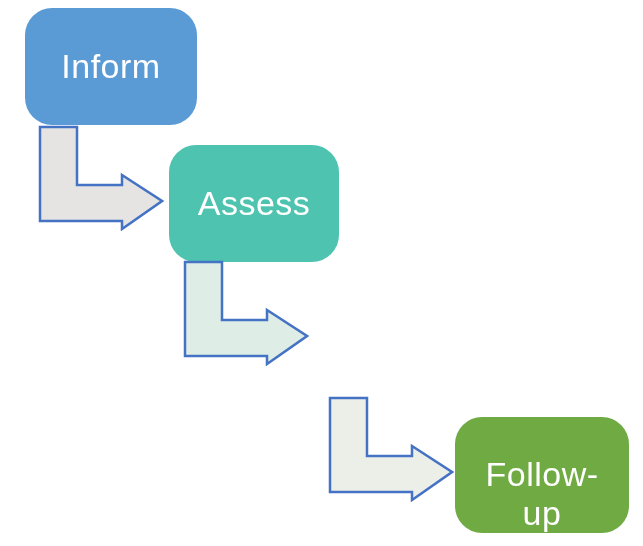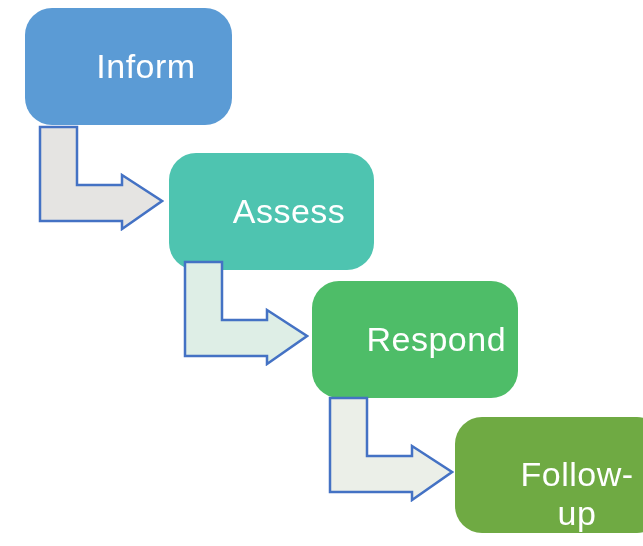--- a/index.html
+++ b/index.html
@@ -20,27 +20,26 @@
     border-radius: 27px;
     display: flex;
     align-items: center;
     justify-content: center;
     text-align: center;
     color: #ffffff;
     font-size: 34px;
     font-weight: 400;
     line-height: 1.15;
     letter-spacing: 0.5px;
-    padding-left: 35px;
   }
   .step-box .label {
     max-width: 132px;
   }
   #box-inform  { left: 25px;  top: 8px;   width: 172px; height: 117px; }
-  #box-assess  { left: 169px; top: 153px; width: 170px; height: 117px; }
+  #box-assess  { left: 169px; top: 145px; width: 170px; height: 117px; }
   #box-respond { left: 312px; top: 281px; width: 171px; height: 117px; }
   #box-followup{ left: 455px; top: 417px; width: 174px; height: 116px; }
   .elbow-arrow {
     position: absolute;
     width: 126px;
     height: 106px;
   }
   #arrow-1 { left: 38px;  top: 125px; }
   #arrow-2 { left: 183px; top: 260px; }
   #arrow-3 { left: 328px; top: 396px; }
@@ -51,23 +50,20 @@
 <div class="canvas">
 
   <div class="step-box" id="box-inform" style="background-color: rgb(91, 155, 213);">
     <span class="label">Inform</span>
   </div>
 
   <div class="step-box" id="box-assess" style="background-color: rgb(78, 196, 176);">
     <span class="label">Assess</span>
   </div>
 
-  <div class="step-box" id="box-respond" style="background-color: rgb(78, 189, 104);">
-    <span class="label">Respond</span>
-  </div>
 
   <div class="step-box" id="box-followup" style="background-color: rgb(111, 170, 67); align-items: flex-end;">
     <span class="label">Follow-up</span>
   </div>
 
   <svg class="elbow-arrow" id="arrow-1" viewBox="-2 -2 126 106">
     <polygon points="0,0 37,0 37,58 82,58 82,48 122,74 82,102 82,94 0,94" stroke="#4472C4" stroke-width="2.5" stroke-linejoin="miter" fill="#E5E4E2"></polygon>
   </svg>
 
   <svg class="elbow-arrow" id="arrow-2" viewBox="-2 -2 126 106">

